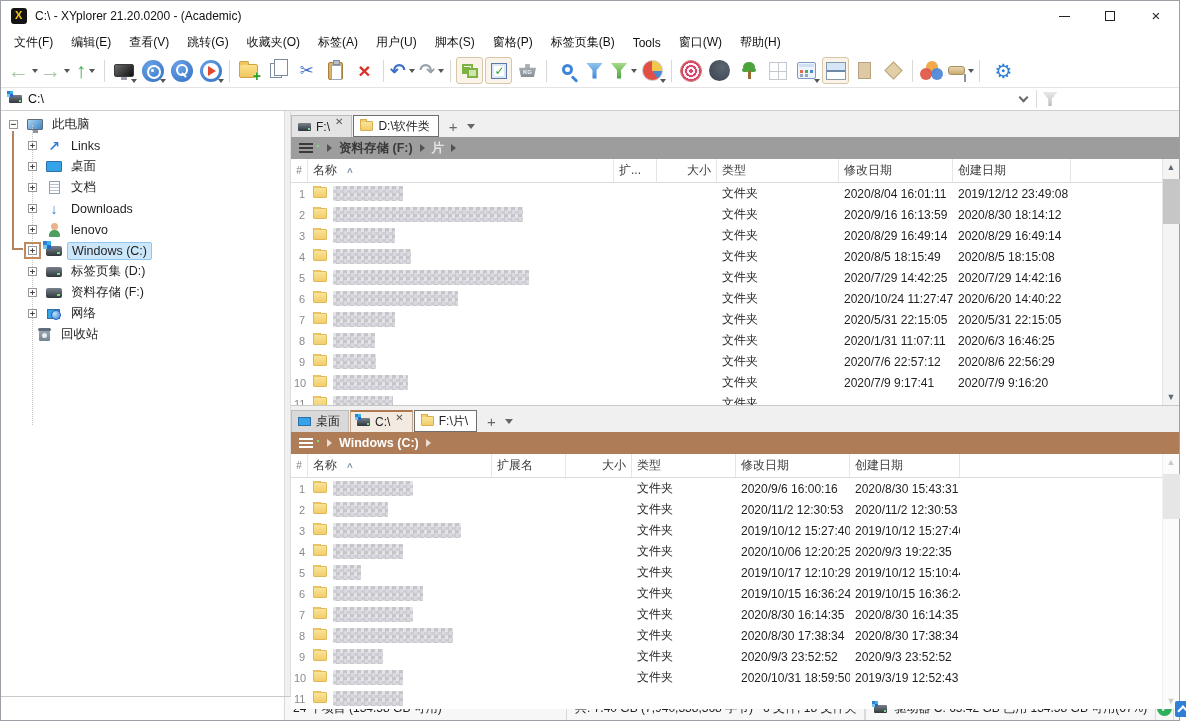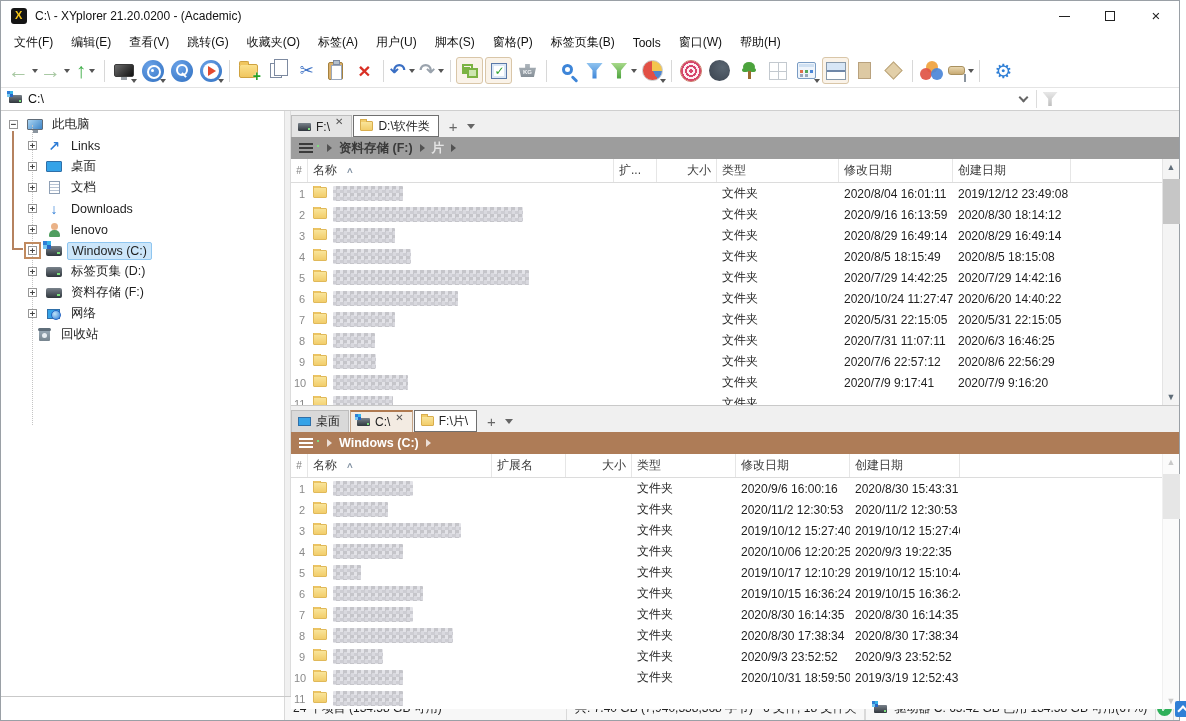--- a/index.html
+++ b/index.html
@@ -582,21 +582,21 @@
               <span class="cell w-type">文件夹</span>
               <span class="cell w-mod">2020/5/31 22:15:05</span>
               <span class="cell w-cre">2020/5/31 22:15:05</span>
             </div>
             <div class="row">
               <span class="cell num w-num">8</span>
               <span class="cell w-name"><span class="fold"></span><span class="blur" style="width:42px"></span></span>
               <span class="cell w-ext"></span>
               <span class="cell right w-size"></span>
               <span class="cell w-type">文件夹</span>
-              <span class="cell w-mod">2020/7/31 11:07:11</span>
+              <span class="cell w-mod">2020/1/31 11:07:11</span>
               <span class="cell w-cre">2020/6/3 16:46:25</span>
             </div>
             <div class="row">
               <span class="cell num w-num">9</span>
               <span class="cell w-name"><span class="fold"></span><span class="blur" style="width:43px"></span></span>
               <span class="cell w-ext"></span>
               <span class="cell right w-size"></span>
               <span class="cell w-type">文件夹</span>
               <span class="cell w-mod">2020/7/6 22:57:12</span>
               <span class="cell w-cre">2020/8/6 22:56:29</span>

